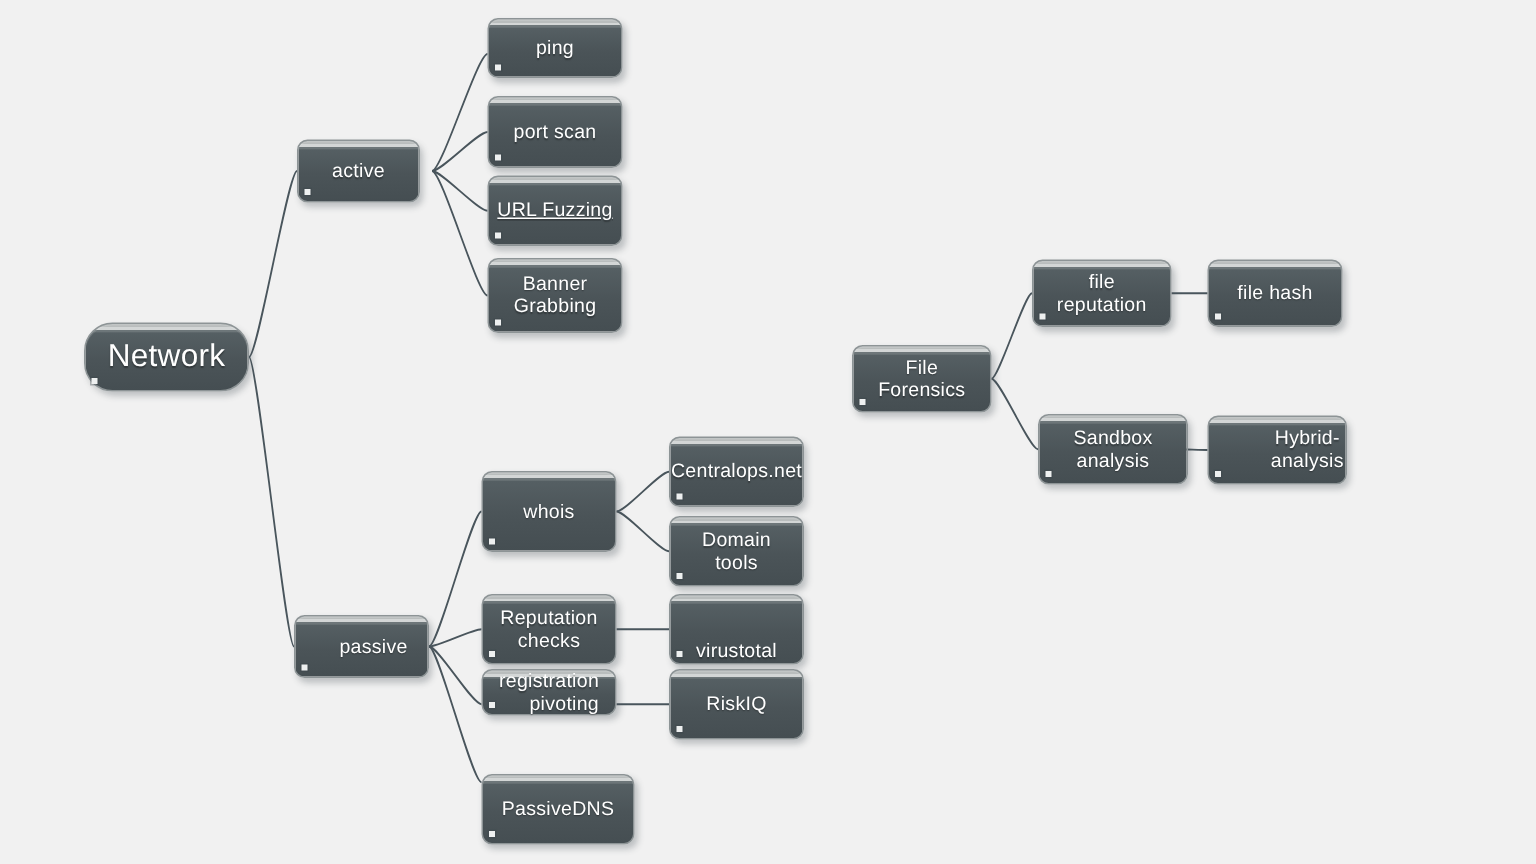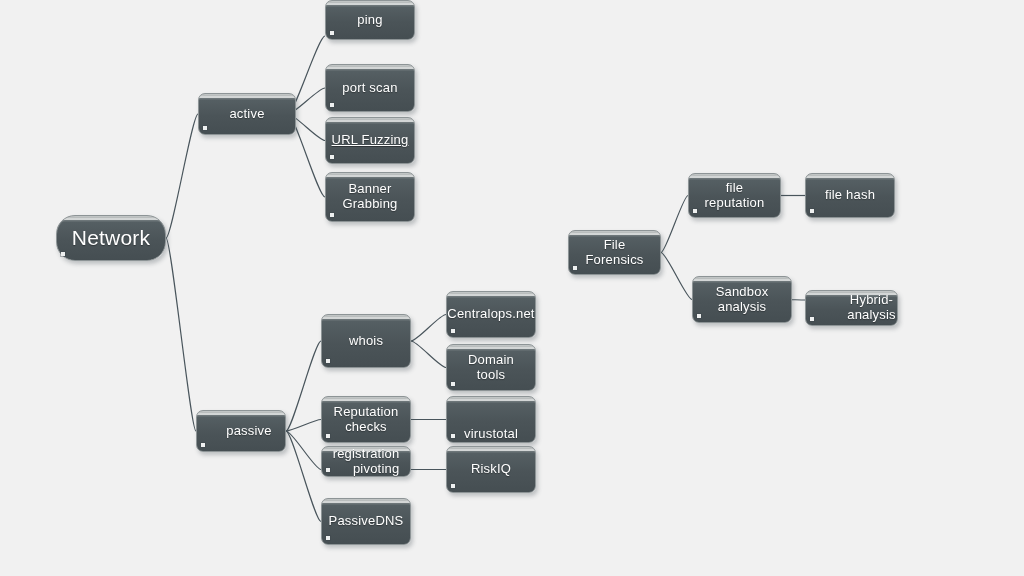--- a/index.html
+++ b/index.html
@@ -92,27 +92,27 @@
       <path d="M 411 469.5 C 417.3 469.5 439.7 469.5 446 469.5" fill="none" stroke="#49555c" stroke-width="1.2"></path>
       <path d="M 661 252.5 C 665.86 252.5 683.14 195.5 688 195.5" fill="none" stroke="#49555c" stroke-width="1.2"></path>
       <path d="M 661 252.5 C 666.58 252.5 686.42 299.5 692 299.5" fill="none" stroke="#49555c" stroke-width="1.2"></path>
       <path d="M 781 195.5 C 785.32 195.5 800.68 195.5 805 195.5" fill="none" stroke="#49555c" stroke-width="1.2"></path>
       <path d="M 785 299.5 C 788.6 299.5 801.4 300 805 300" fill="none" stroke="#49555c" stroke-width="1.2"></path>
     </svg>
   <div id="nodes">
       <div class="node root" style="left: 56px; top: 215px; width: 110px; height: 46px; border-radius: 19px;">
         <span class="label">Network</span>
       </div>
-      <div class="node level1" style="left: 198px; top: 93px; width: 98px; height: 42px;">
+      <div class="node level1" style="left: 198px; top: 93px; width: 82px; height: 42px;">
         <span class="label">active</span>
       </div>
       <div class="node level1" style="left: 196px; top: 410px; width: 90px; height: 42px; padding-left: 16px;">
         <span class="label">passive</span>
       </div>
-      <div class="node level2" style="left: 325px; top: 0; width: 90px; height: 40px;">
+      <div class="node level2" style="left: 325px; top: 12px; width: 90px; height: 40px;">
         <span class="label">ping</span>
       </div>
       <div class="node level2" style="left: 325px; top: 64px; width: 90px; height: 48px;">
         <span class="label">port scan</span>
       </div>
       <div class="node level2" style="left: 325px; top: 117px; width: 90px; height: 47px; text-decoration: underline;">
         <span class="label">URL Fuzzing</span>
       </div>
       <div class="node level2" style="left: 325px; top: 172px; width: 90px; height: 50px;">
         <span class="label">Banner
@@ -122,21 +122,21 @@
         <span class="label">whois</span>
       </div>
       <div class="node level2" style="left: 321px; top: 396px; width: 90px; height: 47px;">
         <span class="label">Reputation
 checks</span>
       </div>
       <div class="node level2" style="left: 321px; top: 446px; width: 90px; height: 31px; text-align: right;">
         <span class="label">registration
 pivoting</span>
       </div>
-      <div class="node level2" style="left: 321px; top: 498px; width: 90px; height: 47px;">
+      <div class="node level2" style="left: 321px; top: 516px; width: 102px; height: 47px;">
         <span class="label">PassiveDNS</span>
       </div>
       <div class="node level3" style="left: 446px; top: 291px; width: 90px; height: 47px;">
         <span class="label">Centralops.net</span>
       </div>
       <div class="node level3" style="left: 446px; top: 344px; width: 90px; height: 47px;">
         <span class="label">Domain tools</span>
       </div>
       <div class="node level3" style="left: 446px; top: 396px; width: 90px; height: 47px; align-items: flex-end;">
         <span class="label">virustotal</span>
@@ -150,17 +150,17 @@
       <div class="node level2" style="left: 688px; top: 173px; width: 93px; height: 45px;">
         <span class="label">file reputation</span>
       </div>
       <div class="node level3" style="left: 805px; top: 173px; width: 90px; height: 45px;">
         <span class="label">file hash</span>
       </div>
       <div class="node level2" style="left: 692px; top: 276px; width: 100px; height: 47px;">
         <span class="label">Sandbox
 analysis</span>
       </div>
-      <div class="node level3" style="left: 805px; top: 290px; width: 93px; height: 36px; padding-left: 40px;">
+      <div class="node level3" style="left: 805px; top: 277px; width: 93px; height: 46px; padding-left: 40px;">
         <span class="label">Hybrid-analysis</span>
       </div>
     </div>
 </div>
 
 </body></html>

